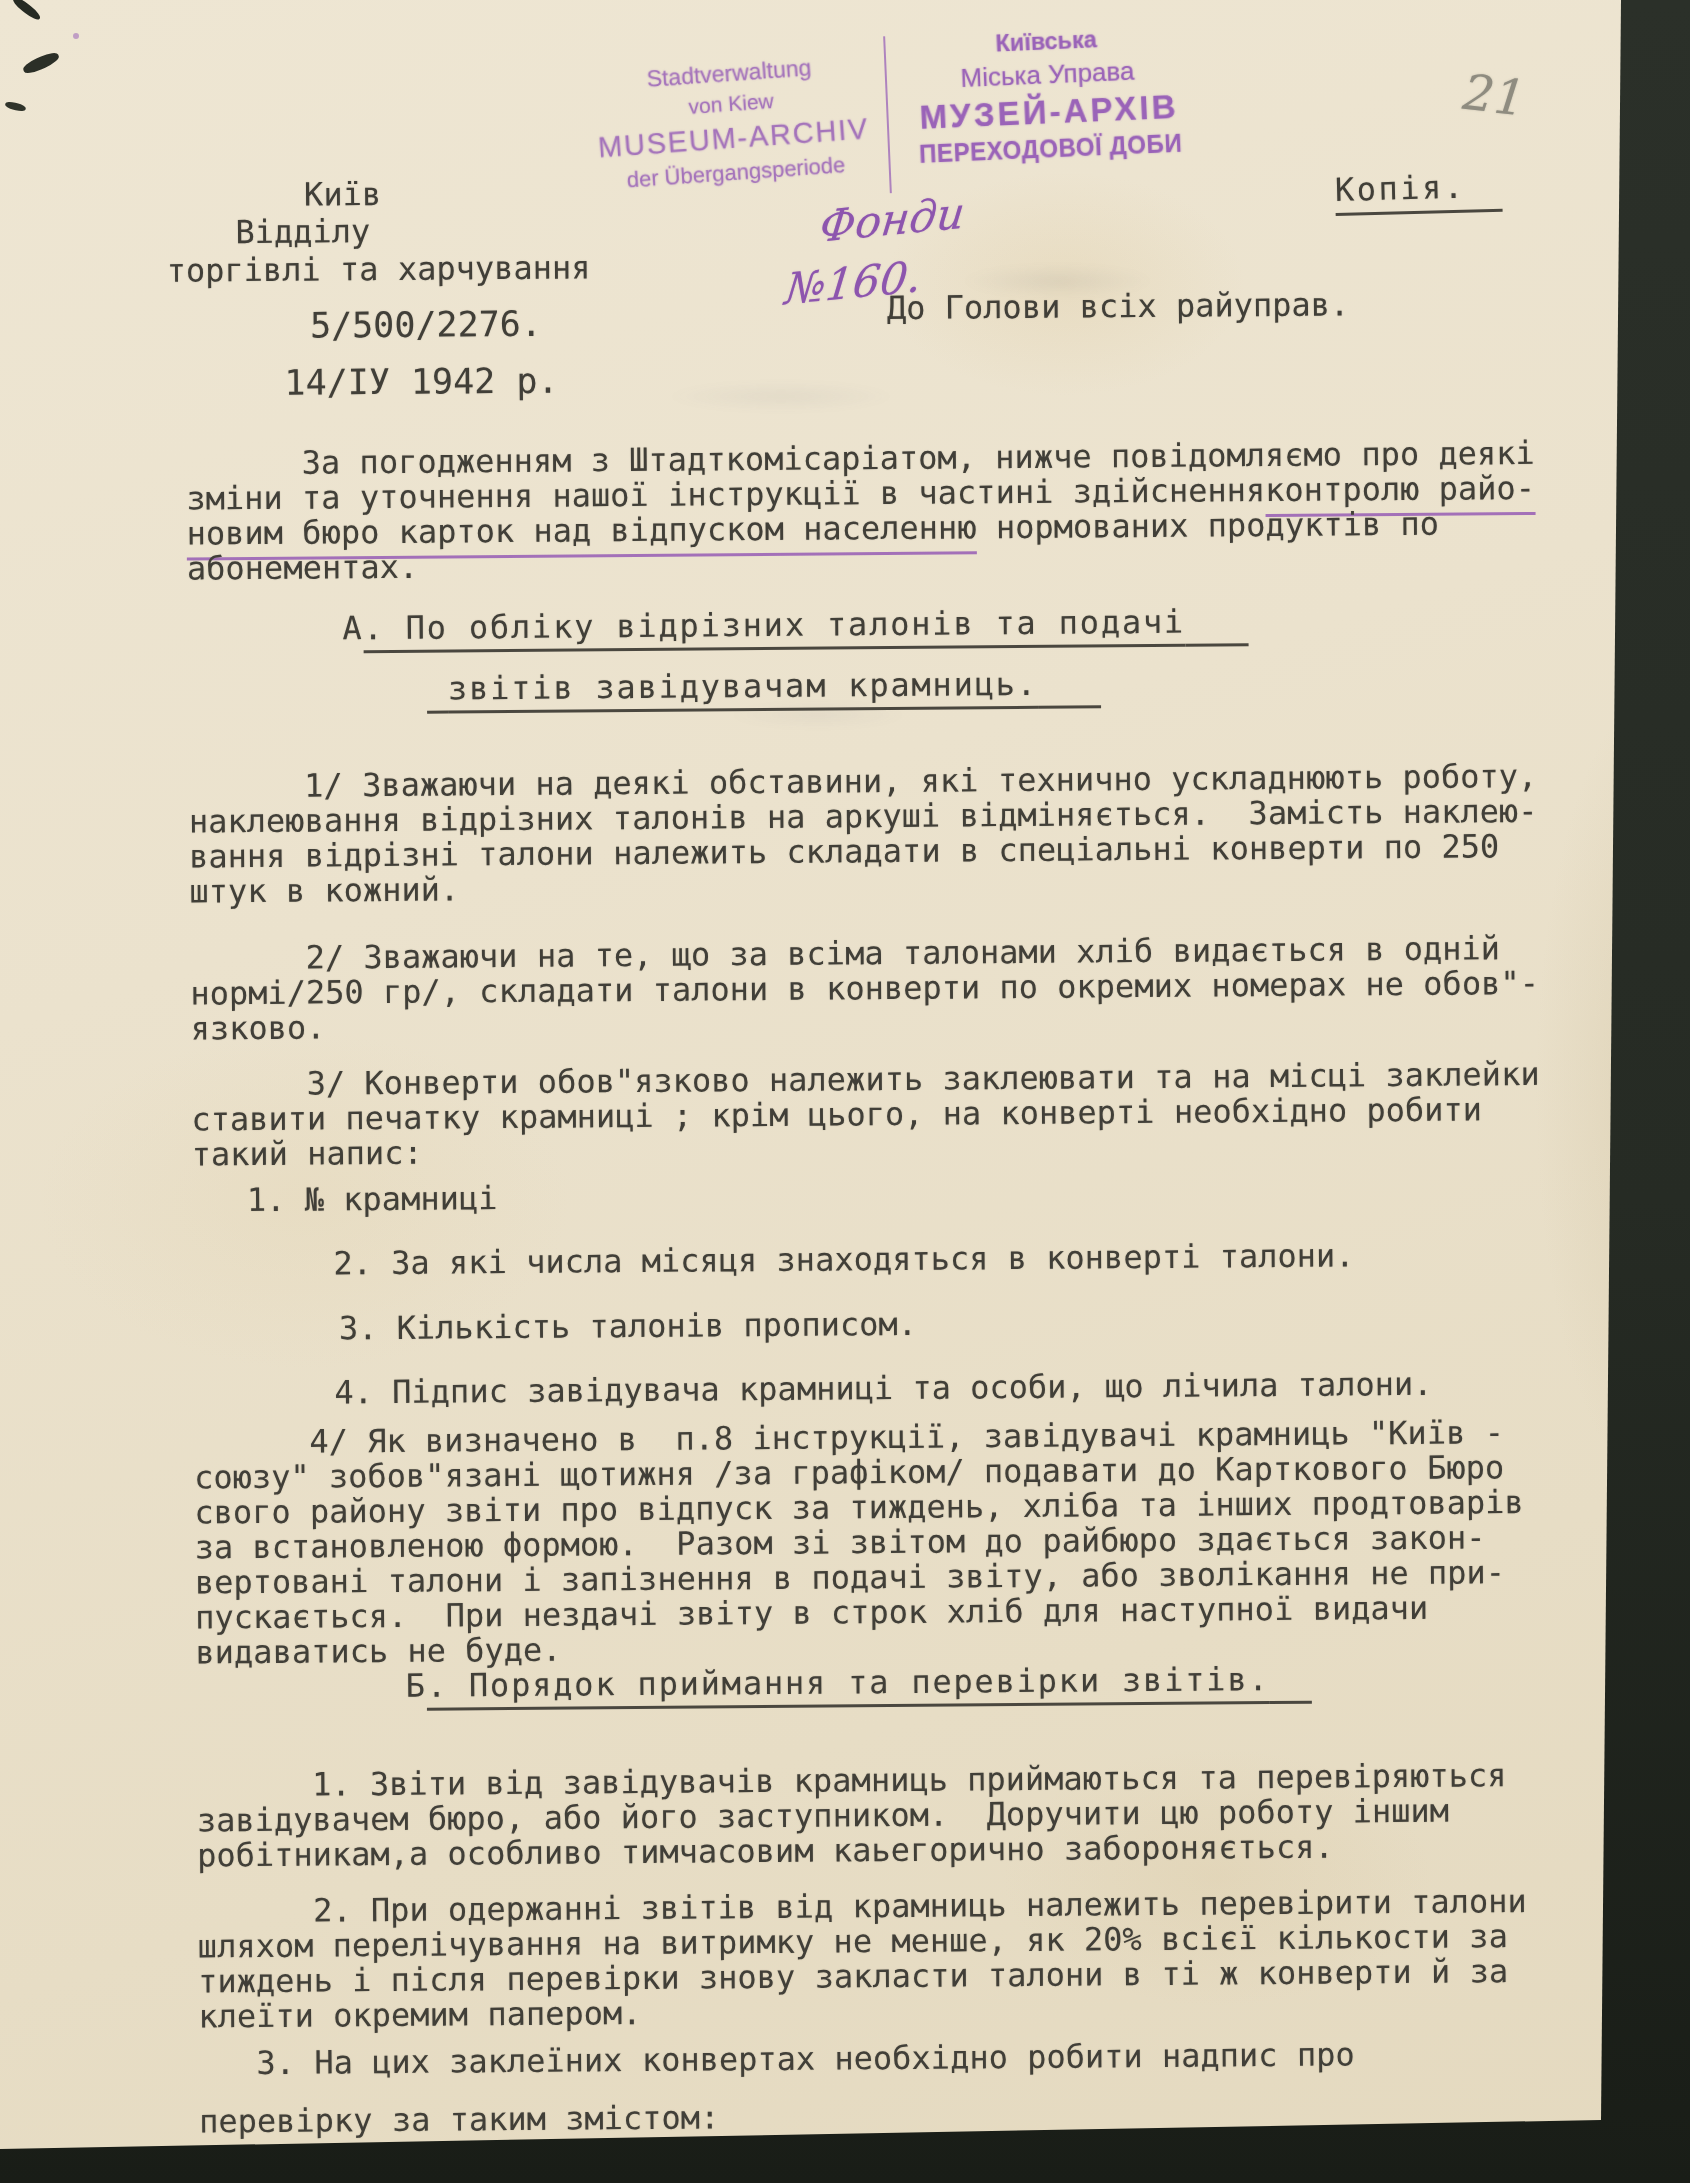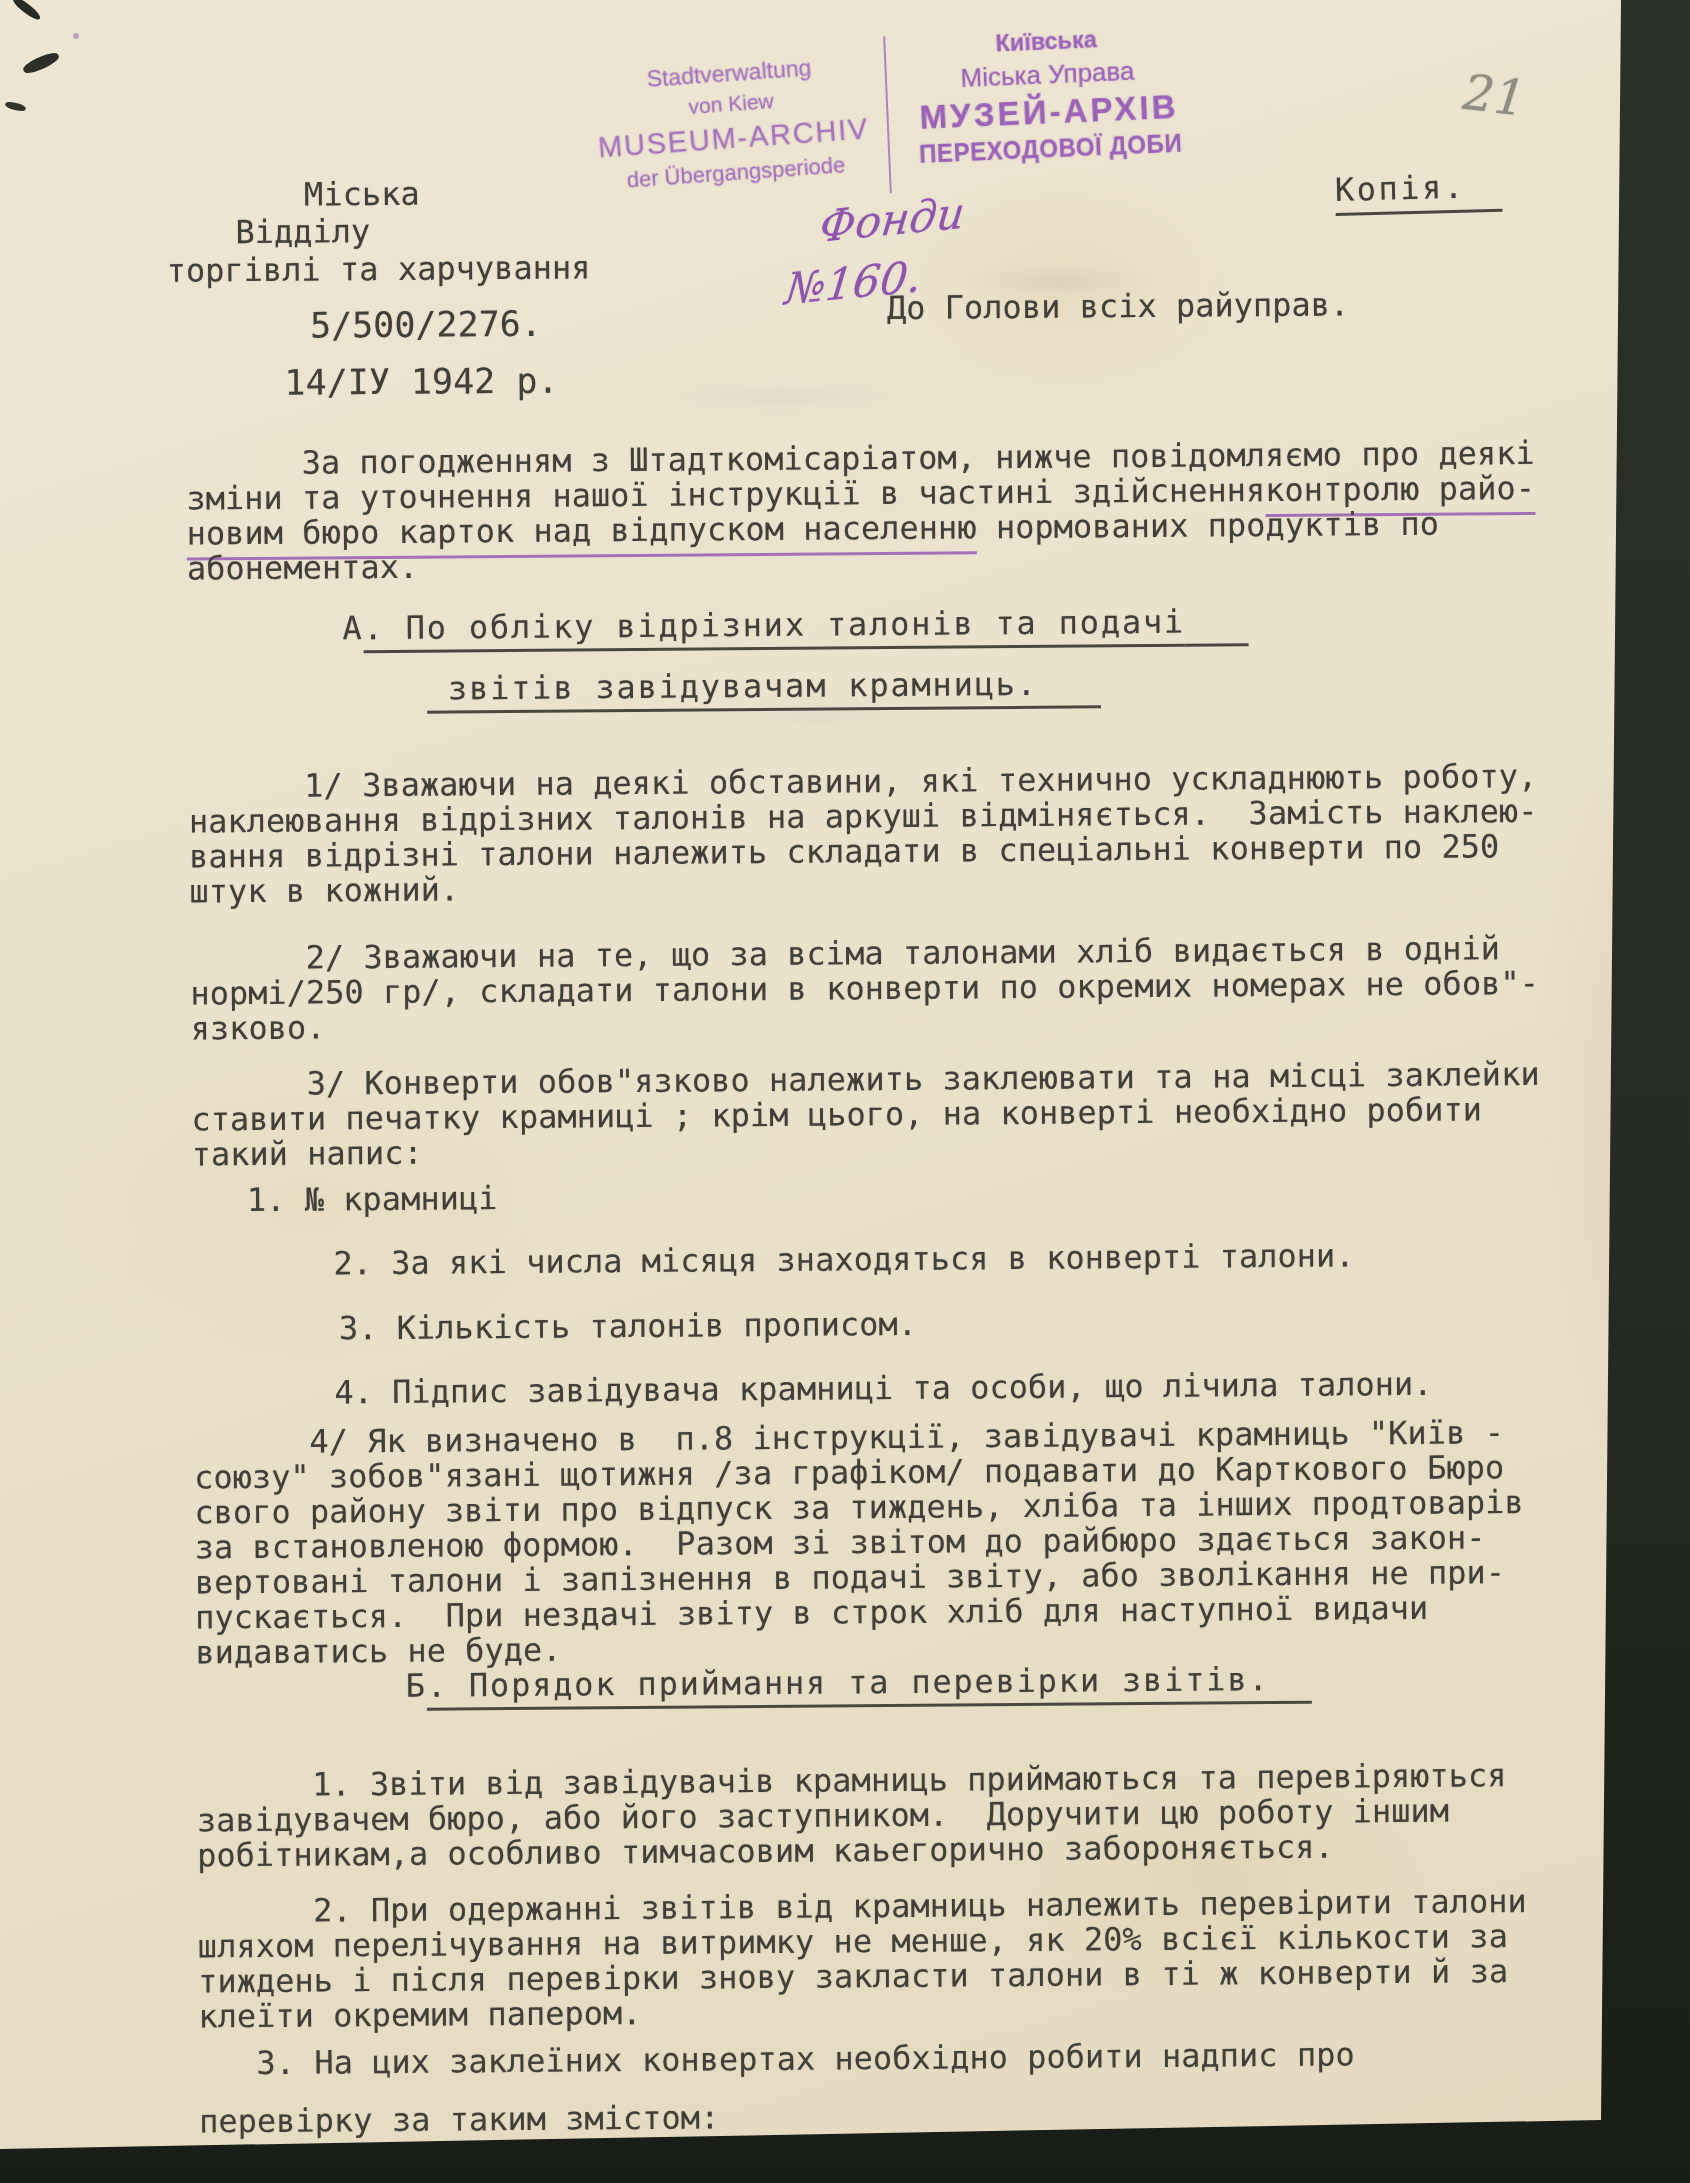--- a/index.html
+++ b/index.html
@@ -122,21 +122,21 @@
 
     <div class="fond">
       <div class="fond-line1">Фонди</div>
       <div class="fond-line2">№160.</div>
     </div>
 
     <div class="pencil">21</div>
 
     <div class="typed copy-label"><span class="u-type">Копія.</span></div>
 
-    <div class="typed sender-1">Міська</div>
+    <div class="typed sender-1">Київ</div>
     <div class="typed sender-2">Відділу</div>
     <div class="typed sender-3">торгівлі та харчування</div>
     <div class="typed ref-number">5/500/2276.</div>
     <div class="typed doc-date">14/ІУ 1942 р.</div>
     <div class="typed recipient">До Голови всіх райуправ.</div>
 
     <div id="doc-body">
         <div class="tblock" style="top: 446px; left: 191px;"><div class="tline"><span>      За погодженням з Штадткомісаріатом, нижче повідомляємо про деякі</span></div><div class="tline"><span>зміни та уточнення нашої інструкції в частині здійснення</span><span class="u-purple">контролю райо-</span></div><div class="tline"><span class="u-purple">новим бюро карток над відпуском населенню</span><span> нормованих продуктів по</span></div><div class="tline"><span>абонементах.</span></div></div>
         <div class="tblock heading" style="top: 612px; left: 346px;"><div class="tline"><span>А</span><span class="u-type">. По обліку відрізних талонів та подачі</span><span class="u-type">   </span></div></div>
         <div class="tblock heading" style="top: 673px; left: 430px;"><div class="tline"><span class="u-type"> </span><span class="u-type">звітів завідувачам крамниць.</span><span class="u-type">   </span></div></div>

